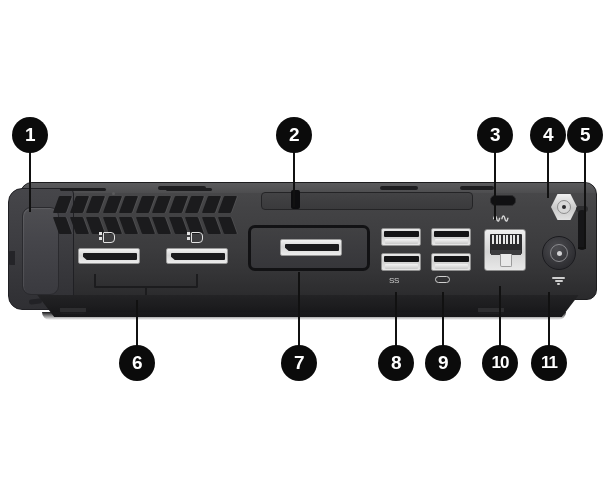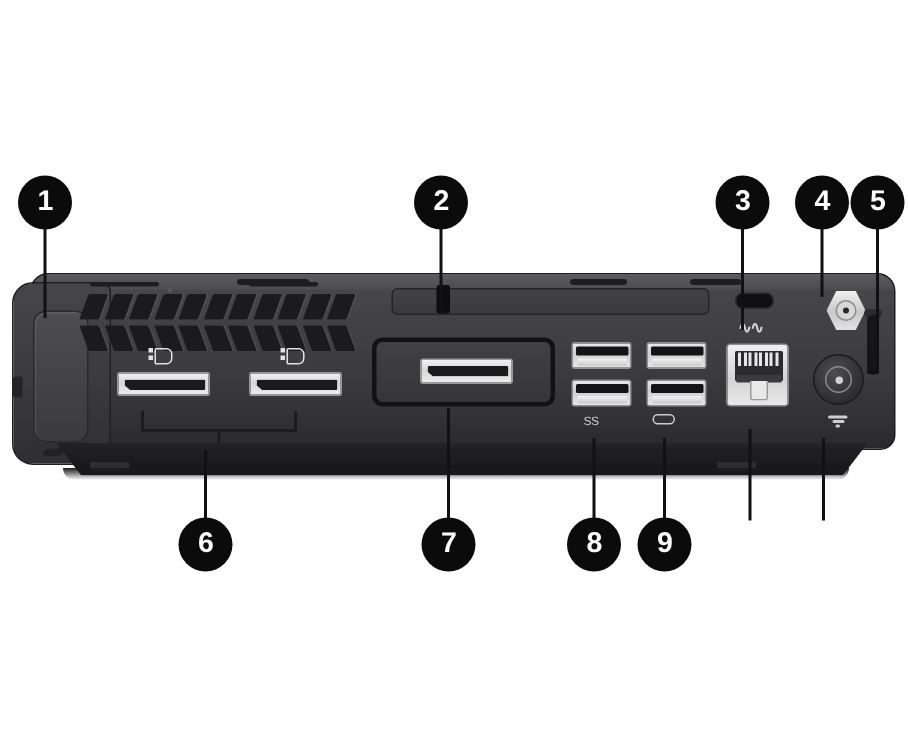--- a/index.html
+++ b/index.html
@@ -546,20 +546,22 @@
   <div class="callout" style="left:12px;  top:117px;">1</div>
   <div class="callout" style="left:276px; top:117px;">2</div>
   <div class="callout" style="left:477px; top:117px;">3</div>
   <div class="callout" style="left:530px; top:117px;">4</div>
   <div class="callout" style="left:567px; top:117px;">5</div>
 
   <div class="callout" style="left:119px; top:345px;">6</div>
   <div class="callout" style="left:281px; top:345px;">7</div>
   <div class="callout" style="left:378px; top:345px;">8</div>
   <div class="callout" style="left:425px; top:345px;">9</div>
+  <div class="callout two-digit" style="left:482px; top:345px;">10</div>
+  <div class="callout two-digit" style="left:531px; top:345px;">11</div>
 
   <div class="leader" style="left:29px;  top:150px; height:62px;"></div>
   <div class="leader" style="left:293px; top:150px; height:57px;"></div>
   <div class="leader" style="left:494px; top:150px; height:70px;"></div>
   <div class="leader" style="left:547px; top:150px; height:48px;"></div>
   <div class="leader" style="left:584px; top:150px; height:99px;"></div>
   <div class="leader" style="left:578px; top:247px; width:8px; height:2px;"></div>
 
   <div class="leader" style="left:136px; top:300px; height:47px;"></div>
   <div class="leader" style="left:298px; top:272px; height:75px;"></div>

